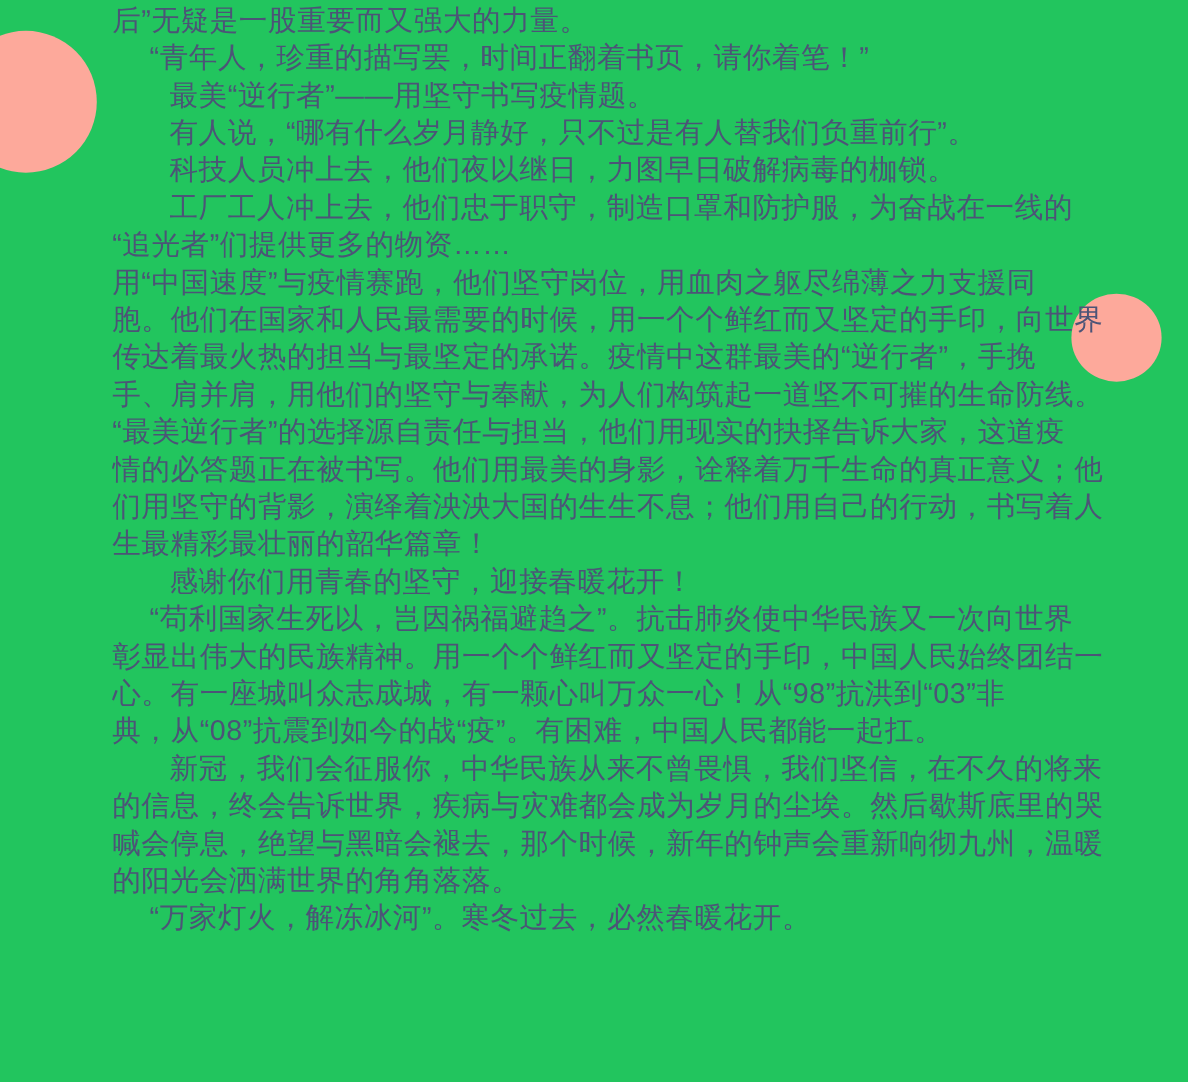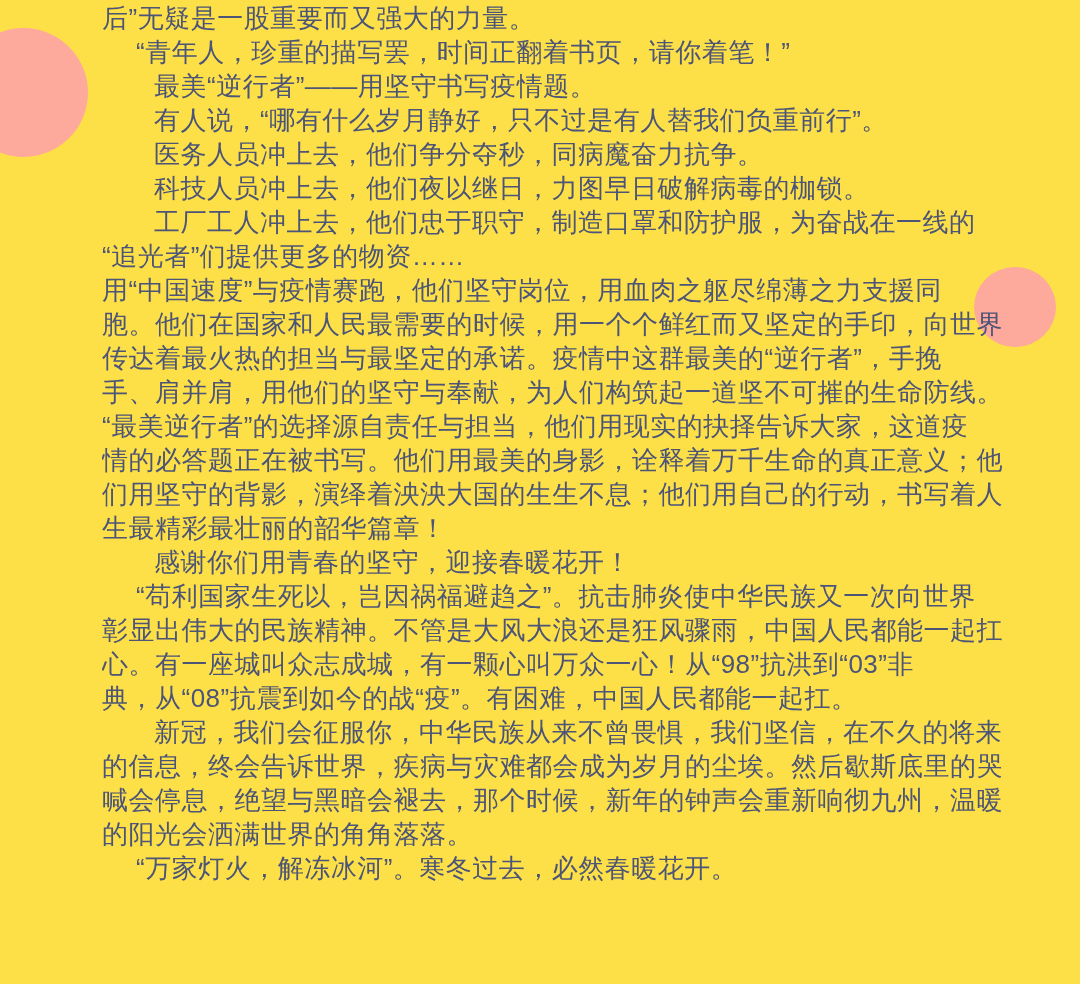--- a/index.html
+++ b/index.html
@@ -4,21 +4,21 @@
 <style>
   html, body {
     margin: 0;
     padding: 0;
     background: #ffffff;
   }
   .page {
     position: relative;
     width: 1080px;
     height: 984px;
-    background: #fde047;
+    background: #22c55e;
     overflow: hidden;
     font-family: "Liberation Sans", "DejaVu Sans", sans-serif;
   }
   .decor-circle {
     position: absolute;
     border-radius: 50%;
     background: #fda99b;
   }
   .decor-circle.top-left {
     left: -41px;
@@ -57,35 +57,34 @@
 <body>
 
 <div class="page">
   <div class="decor-circle top-left"></div>
   <div class="decor-circle right"></div>
   <div class="article">
       <div class="line">后”无疑是一股重要而又强大的力量。</div>
       <div class="line first q">“青年人，珍重的描写罢，时间正翻着书页，请你着笔！”</div>
       <div class="line first">最美“逆行者”——用坚守书写疫情题。</div>
       <div class="line first">有人说，“哪有什么岁月静好，只不过是有人替我们负重前行”。</div>
-      <div class="line first">医务人员冲上去，他们争分夺秒，同病魔奋力抗争。</div>
       <div class="line first">科技人员冲上去，他们夜以继日，力图早日破解病毒的枷锁。</div>
       <div class="line first">工厂工人冲上去，他们忠于职守，制造口罩和防护服，为奋战在一线的</div>
       <div class="line">“追光者”们提供更多的物资……</div>
       <div class="line">用“中国速度”与疫情赛跑，他们坚守岗位，用血肉之躯尽绵薄之力支援同</div>
       <div class="line">胞。他们在国家和人民最需要的时候，用一个个鲜红而又坚定的手印，向世界</div>
       <div class="line">传达着最火热的担当与最坚定的承诺。疫情中这群最美的“逆行者”，手挽</div>
       <div class="line">手、肩并肩，用他们的坚守与奉献，为人们构筑起一道坚不可摧的生命防线。</div>
       <div class="line">“最美逆行者”的选择源自责任与担当，他们用现实的抉择告诉大家，这道疫</div>
       <div class="line">情的必答题正在被书写。他们用最美的身影，诠释着万千生命的真正意义；他</div>
       <div class="line">们用坚守的背影，演绎着泱泱大国的生生不息；他们用自己的行动，书写着人</div>
       <div class="line">生最精彩最壮丽的韶华篇章！</div>
       <div class="line first">感谢你们用青春的坚守，迎接春暖花开！</div>
       <div class="line first q">“苟利国家生死以，岂因祸福避趋之”。抗击肺炎使中华民族又一次向世界</div>
-      <div class="line">彰显出伟大的民族精神。不管是大风大浪还是狂风骤雨，中国人民都能一起扛</div>
+      <div class="line">彰显出伟大的民族精神。用一个个鲜红而又坚定的手印，中国人民始终团结一</div>
       <div class="line">心。有一座城叫众志成城，有一颗心叫万众一心！从“98”抗洪到“03”非</div>
       <div class="line">典，从“08”抗震到如今的战“疫”。有困难，中国人民都能一起扛。</div>
       <div class="line first">新冠，我们会征服你，中华民族从来不曾畏惧，我们坚信，在不久的将来</div>
       <div class="line">的信息，终会告诉世界，疾病与灾难都会成为岁月的尘埃。然后歇斯底里的哭</div>
       <div class="line">喊会停息，绝望与黑暗会褪去，那个时候，新年的钟声会重新响彻九州，温暖</div>
       <div class="line">的阳光会洒满世界的角角落落。</div>
       <div class="line first q">“万家灯火，解冻冰河”。寒冬过去，必然春暖花开。</div>
     </div>
 </div>
 

